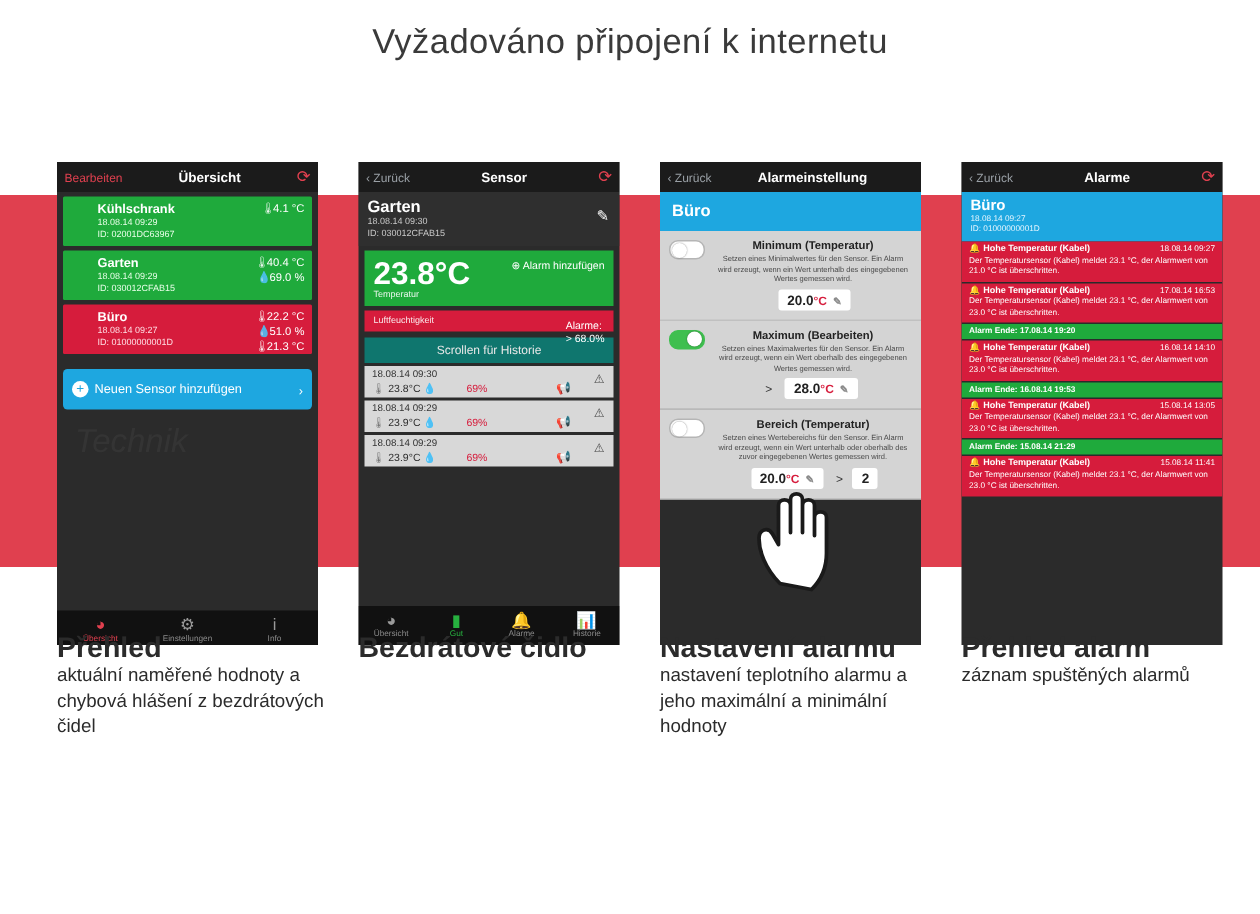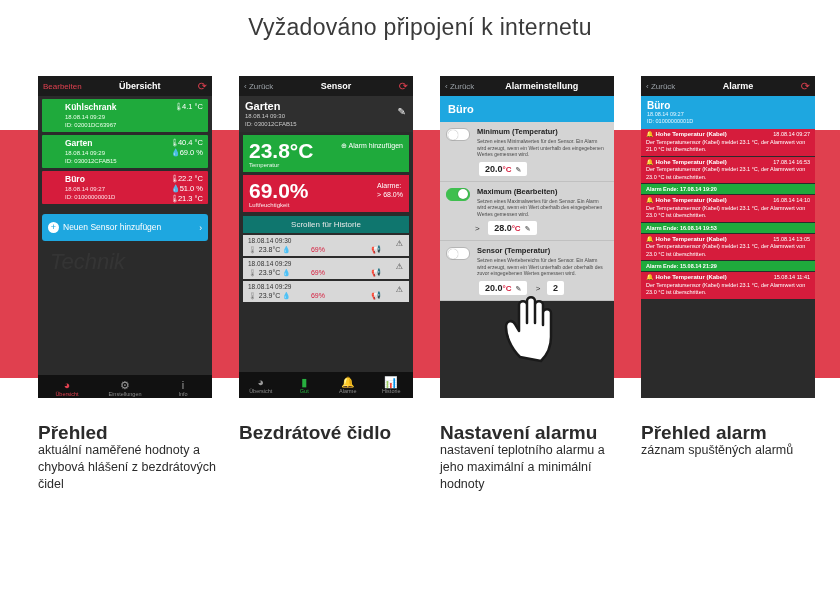--- a/index.html
+++ b/index.html
@@ -13,21 +13,21 @@
   .banner-title{
     position:absolute;left:0;top:14px;width:840px;text-align:center;
     font-size:23px;color:#3a3a3a;letter-spacing:0.3px;
   }
   .red-stripe{
     position:absolute;left:0;top:130px;width:840px;height:248px;
     background:#e0404f;
   }
   
   .phone{
-    position:absolute;top:76px;width:174px;height:322px;
+    position:absolute;top:108px;width:174px;height:322px;
     background:#2b2b2b;overflow:hidden;
   }
   .p1{left:38px;} .p2{left:239px;} .p3{left:440px;} .p4{left:641px;}
   .topbar{
     height:20px;background:#1b1b1b;color:#ffffff;
     display:flex;align-items:center;justify-content:space-between;
     padding:0 5px;font-size:8.5px;box-sizing:border-box;
   }
   .topbar .tb-left{color:#e0404f;font-size:8px;}
   .topbar .tb-left.gray{color:#9aa0a6;}
@@ -90,21 +90,21 @@
   }
   .hrow .r2{margin-top:2px;font-size:7px;color:#2f2f2f;}
   .hrow .warn{position:absolute;right:6px;top:4px;font-size:8px;color:#444;}
   .hrow .pct{color:#d61c3c;margin-left:18px;}
   .hrow .ic{color:#777;}
   .hrow .mega{position:absolute;right:28px;bottom:2px;color:#d61c3c;font-size:8px;}
   
   .s3-head{background:#1ea7e0;color:#fff;font-size:11px;font-weight:bold;padding:7px 8px;}
   .alrow{
     background:#d4d4d4;margin:0;padding:5px 7px 5px 7px;position:relative;
-    border-bottom:1px solid #c0c0c0;box-sizing:border-box;
+    border-bottom:1px solid #c0c0c0;box-sizing:border-box;text-align:center;
   }
   .alrow .title{font-size:7.5px;color:#222;font-weight:bold;margin-left:30px;}
   .alrow .desc{font-size:5px;color:#4a4a4a;line-height:6.5px;margin-left:30px;margin-top:2px;}
   .switch{
     position:absolute;left:6px;top:6px;width:22px;height:11px;border-radius:6px;background:#ffffff;
     border:1px solid #b5b5b5;
   }
   .switch.on{background:#3fbf4f;border-color:#3fbf4f;}
   .switch .knob{position:absolute;top:0.5px;left:0.5px;width:10px;height:10px;border-radius:50%;background:#fff;
     box-shadow:0 0 1px rgba(0,0,0,.5);}
@@ -223,21 +223,20 @@
     <div class="big green">
       <div class="val">23.8°C</div>
       <div class="lbl">Temperatur</div>
       <div class="right">
         <span>⊕</span>
         <span>Alarm hinzufügen</span>
       </div>
     </div>
 
     <div class="big red">
-      <div class="val">69.0%</div>
       <div class="lbl">Luftfeuchtigkeit</div>
       <div class="right">
         <div>Alarme:</div>
         <div>&gt; 68.0%</div>
       </div>
     </div>
 
     <div class="greybar">Scrollen für Historie</div>
 
     <div class="hrow">
@@ -318,21 +317,21 @@
       <span class="gt">&gt;</span>
       <span class="valbox" style="margin-left:4px">
         <span>28.0</span><span class="deg">°C</span><span class="pen">✎</span>
       </span>
     </div>
 
     <div class="alrow">
       <div class="switch">
           <span class="knob"></span>
         </div>
-      <div class="title">Sensor (Temperatur)</div>
+      <div class="title">Bereich (Temperatur)</div>
       <div class="desc">Setzen eines Wertebereichs für den Sensor. Ein Alarm wird erzeugt, wenn ein Wert unterhalb oder oberhalb des zuvor eingegebenen Wertes gemessen wird.</div>
       <span class="valbox">
         <span>20.0</span><span class="deg">°C</span><span class="pen">✎</span>
       </span>
       <span class="gt" style="margin-left:4px">&gt;</span>
       <span class="valbox" style="margin-left:2px">
         <span>2</span>
       </span>
     </div>
 

